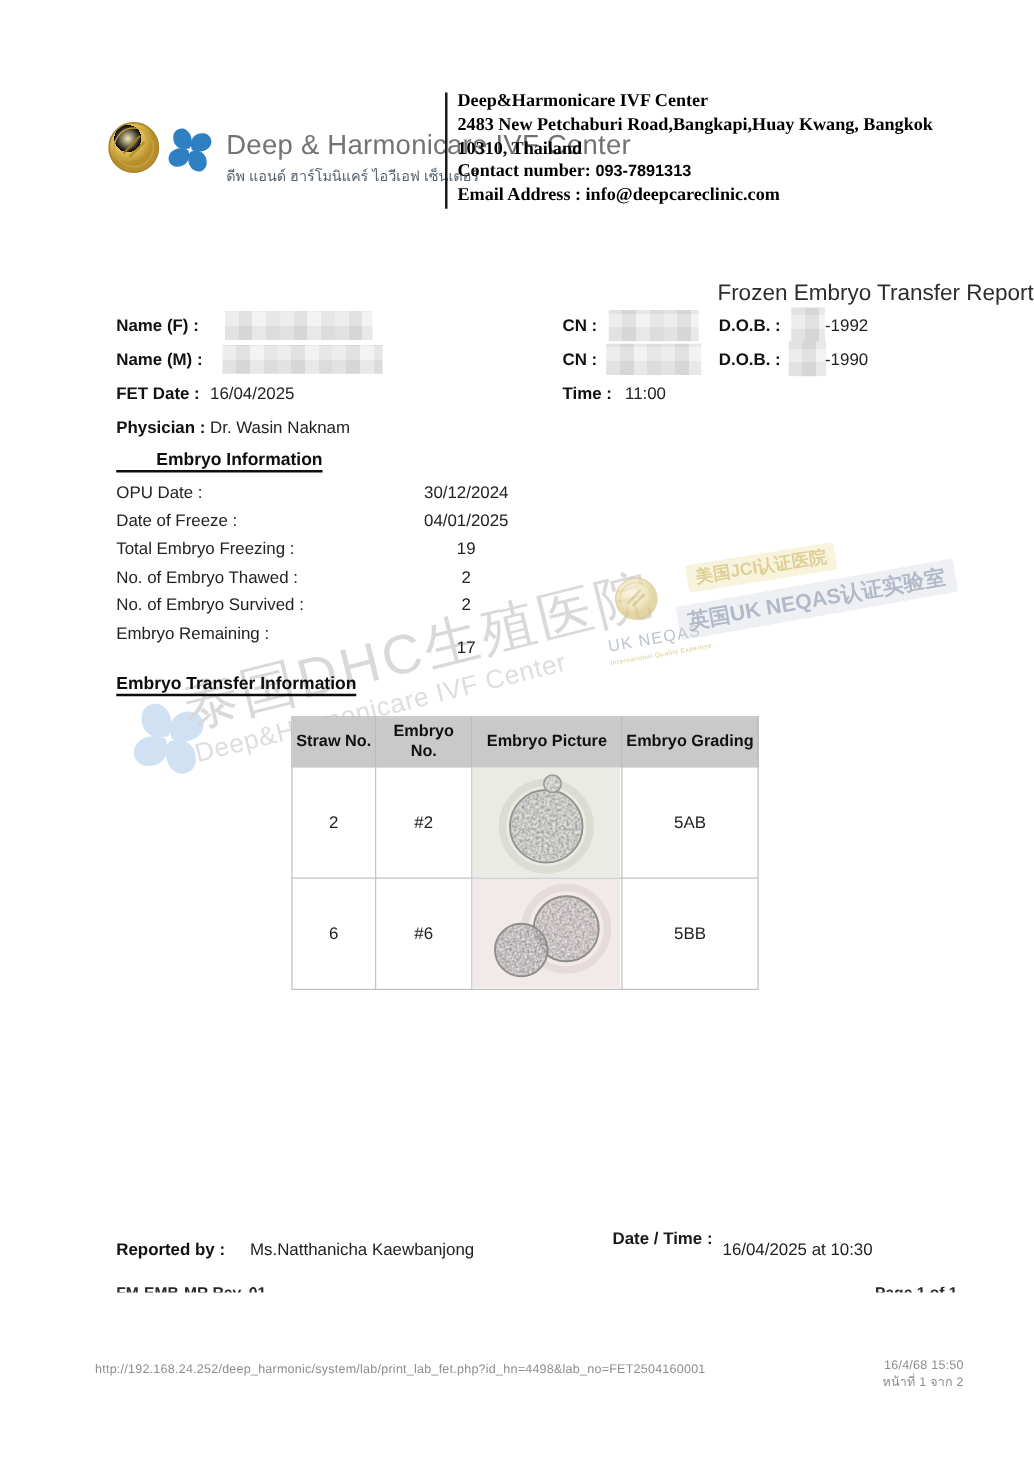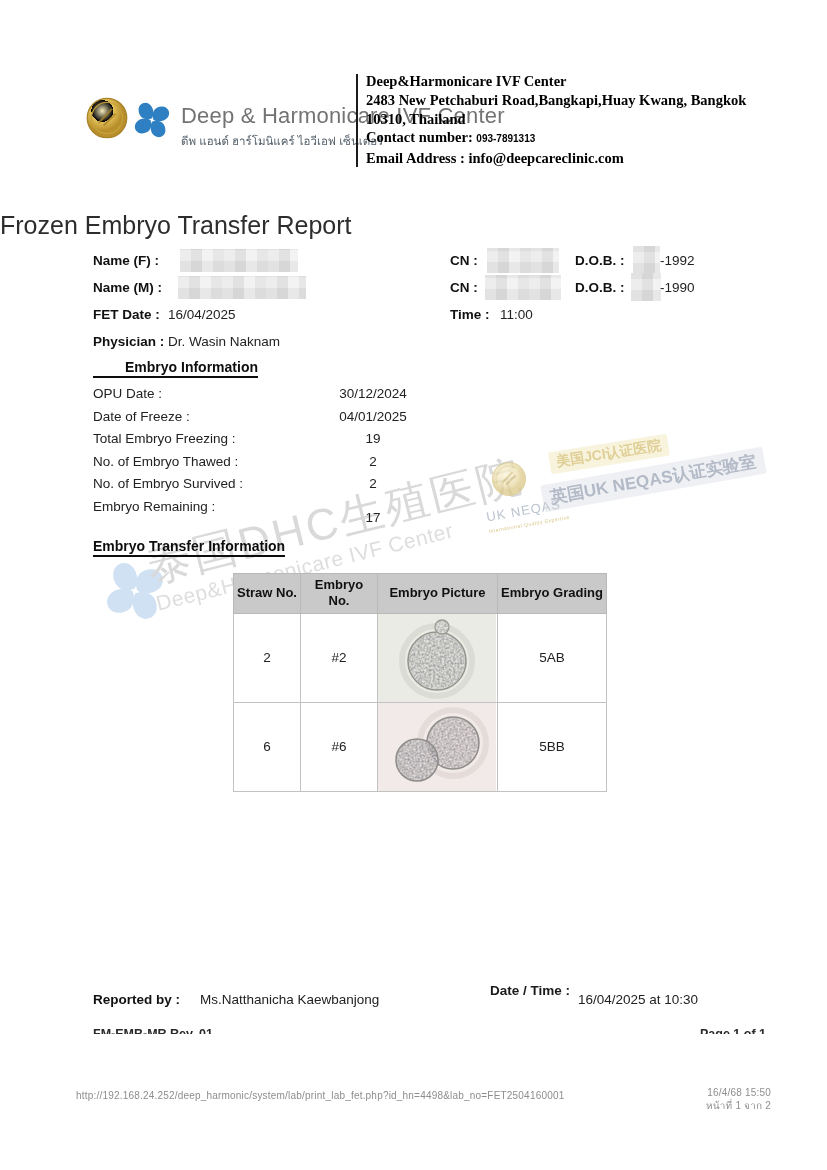--- a/index.html
+++ b/index.html
@@ -9,23 +9,23 @@
   }
   .abs{position:absolute;}
   
   .logo-name{font-size:22px;color:#737373;letter-spacing:.2px;white-space:nowrap;}
   .logo-th{font-size:11.5px;color:#55616b;margin-top:3px;white-space:nowrap;}
   .hdr-sep{width:1.5px;background:#1b1b1b;}
   .address{
     font-family:"Liberation Serif","DejaVu Serif",serif;font-weight:bold;font-size:14.5px;
     line-height:18.8px;color:#000;white-space:nowrap;
   }
-  .contact-num{font-family:"Liberation Sans",sans-serif;font-size:10px;font-weight:bold;}
-  
-  .report-title{width:100%;text-align:left;font-size:25px;font-weight:400;color:#2d2d2d;}
+  .contact-num{font-family:"Liberation Sans",sans-serif;font-size:13px;font-weight:bold;}
+  
+  .report-title{width:100%;text-align:right;font-size:18px;font-weight:400;color:#2d2d2d;margin-top:13px;}
   
   .lbl{font-weight:bold;font-size:13.5px;color:#111;white-space:nowrap;}
   .val{font-size:13.5px;color:#222;white-space:nowrap;}
   .mosaic{
     background:
       repeating-linear-gradient(0deg, rgba(0,0,0,.045) 0 11px, rgba(255,255,255,.05) 11px 22px),
       repeating-linear-gradient(90deg,#ececec 0 11px,#e0e0e0 11px 22px,#f2f2f2 22px 33px,#e6e6e6 33px 44px);
   }
   
   .sec-head{

